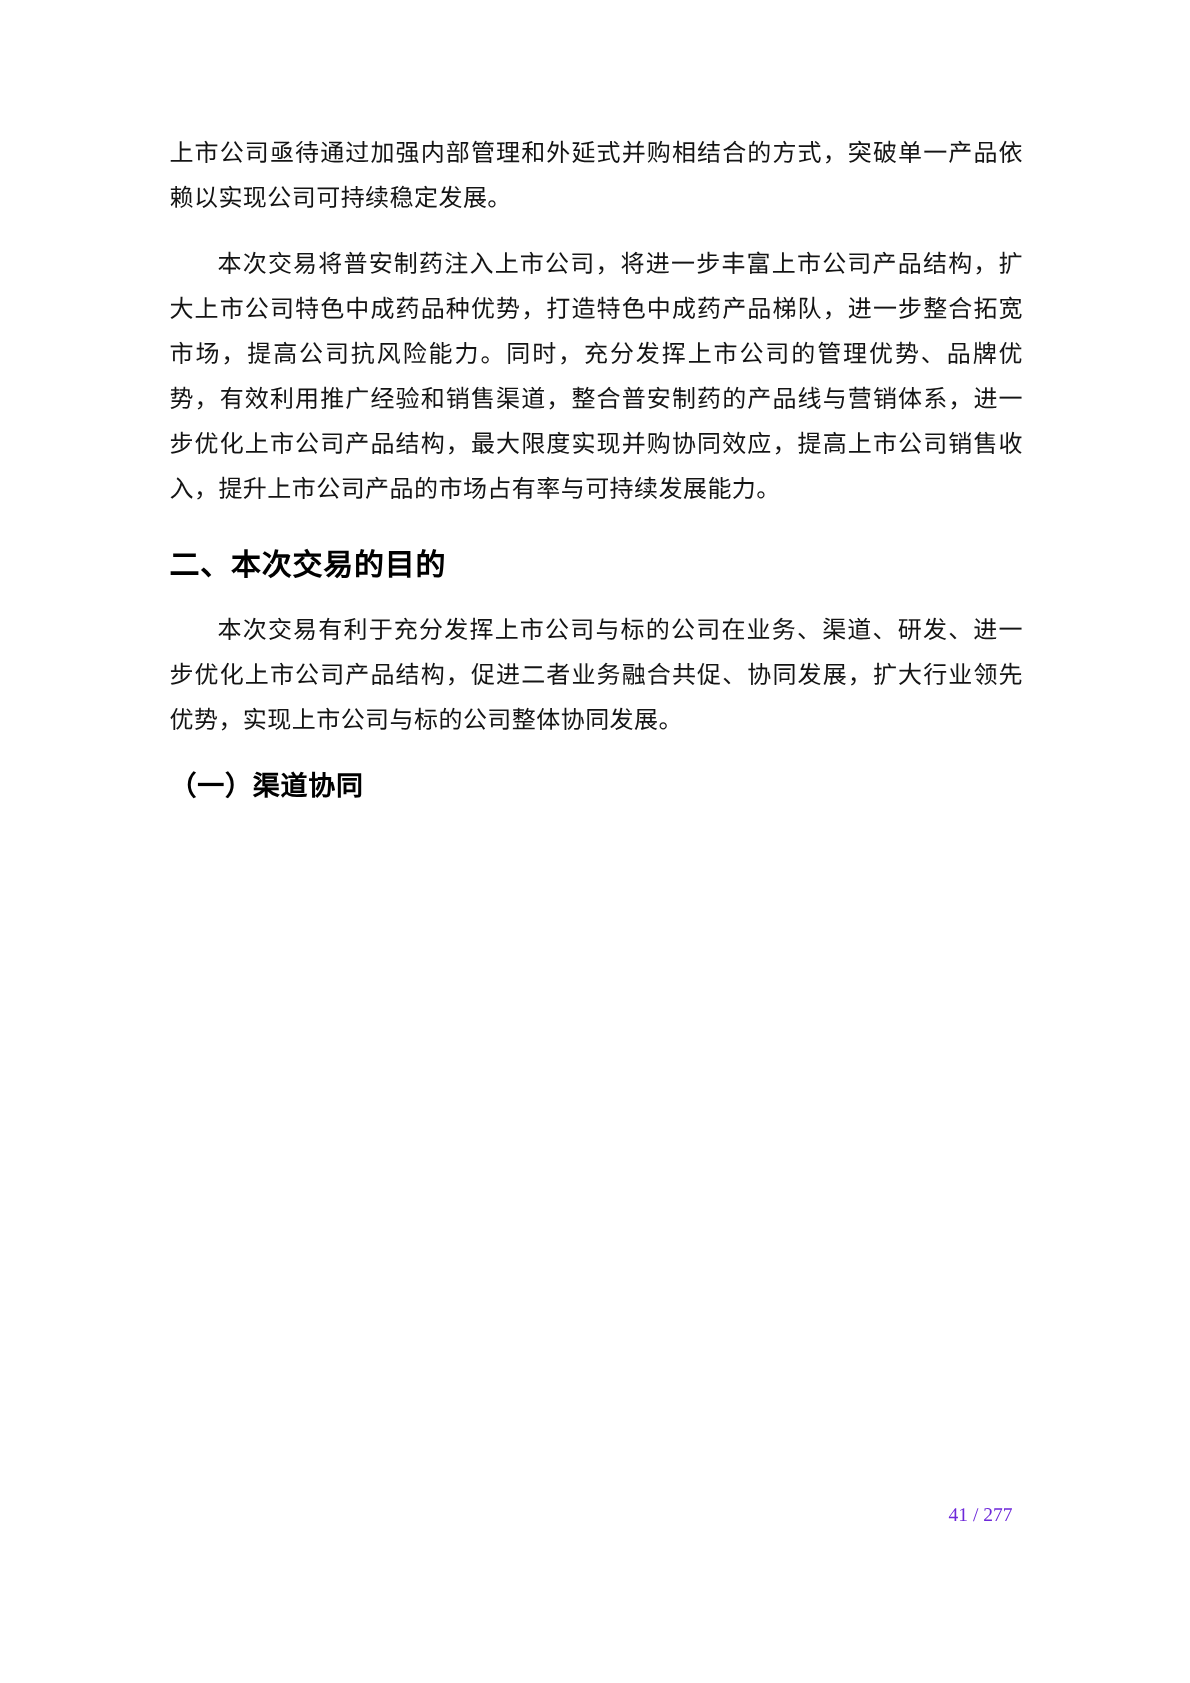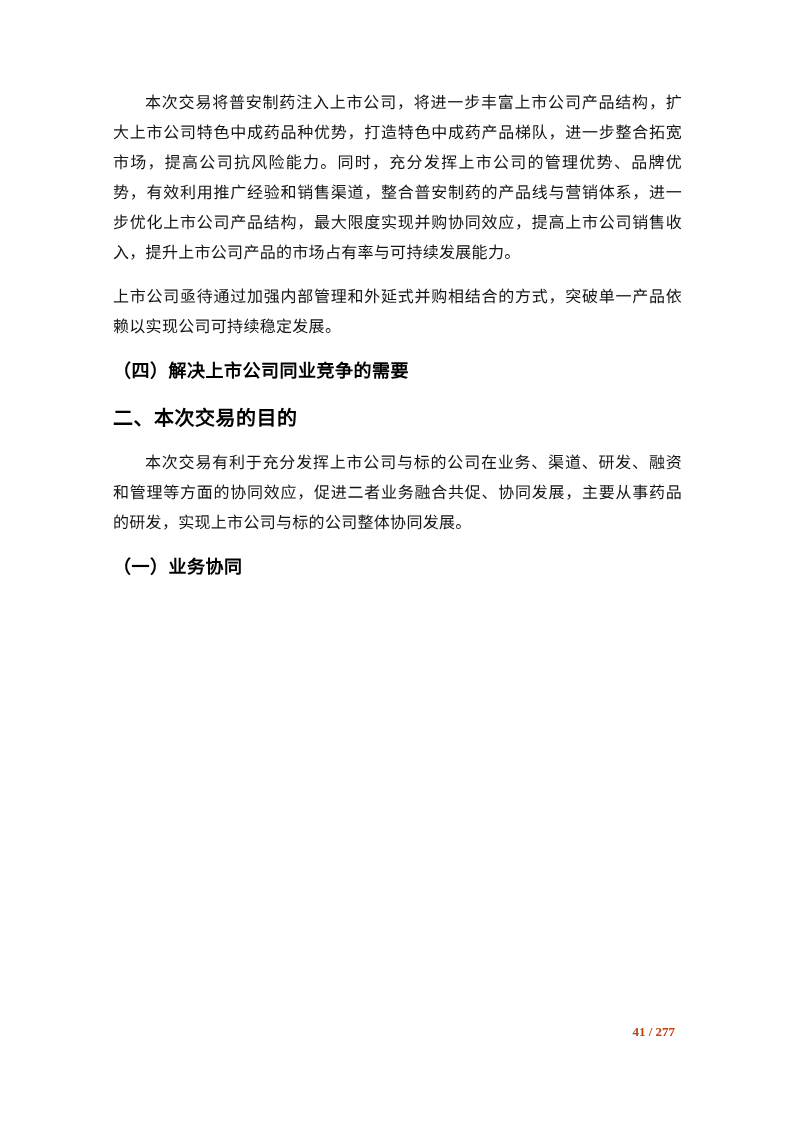--- a/index.html
+++ b/index.html
@@ -42,43 +42,42 @@
     font-family: "DejaVu Sans", "Liberation Sans", sans-serif;
     font-weight: bold;
     font-size: 20px;
     line-height: 28px;
     margin: 20px 0 16px 0;
     color: #000000;
     letter-spacing: 0.5px;
   }
   .page-number {
     position: absolute;
-    top: 1024px;
+    top: 1002px;
     right: 118px;
     font-family: "Liberation Serif", "DejaVu Serif", serif;
-    font-weight: bold;
+    font-weight: normal;
     font-size: 13px;
-    color: #c2410c;
+    color: #6d28d9;
   }
 </style>
 </head>
 <body>
 
 <div class="page">
 
+  <p class="body-para">上市公司亟待通过加强内部管理和外延式并购相结合的方式，突破单一产品依赖以实现公司可持续稳定发展。</p>
+
   <p class="body-para indent">本次交易将普安制药注入上市公司，将进一步丰富上市公司产品结构，扩大上市公司特色中成药品种优势，打造特色中成药产品梯队，进一步整合拓宽市场，提高公司抗风险能力。同时，充分发挥上市公司的管理优势、品牌优势，有效利用推广经验和销售渠道，整合普安制药的产品线与营销体系，进一步优化上市公司产品结构，最大限度实现并购协同效应，提高上市公司销售收入，提升上市公司产品的市场占有率与可持续发展能力。</p>
 
-  <p class="body-para">上市公司亟待通过加强内部管理和外延式并购相结合的方式，突破单一产品依赖以实现公司可持续稳定发展。</p>
-
-  <h3 class="sub-heading">（四）解决上市公司同业竞争的需要</h3>
 
 
   <h2 class="main-heading">二、本次交易的目的</h2>
 
-  <p class="body-para indent">本次交易有利于充分发挥上市公司与标的公司在业务、渠道、研发、融资和管理等方面的协同效应，促进二者业务融合共促、协同发展，主要从事药品的研发，实现上市公司与标的公司整体协同发展。</p>
+  <p class="body-para indent">本次交易有利于充分发挥上市公司与标的公司在业务、渠道、研发、进一步优化上市公司产品结构，促进二者业务融合共促、协同发展，扩大行业领先优势，实现上市公司与标的公司整体协同发展。</p>
 
-  <h3 class="sub-heading">（一）业务协同</h3>
+  <h3 class="sub-heading">（一）渠道协同</h3>
 
 
 
   <div class="page-number">41 / 277</div>
 
 </div>
 
 </body></html>

